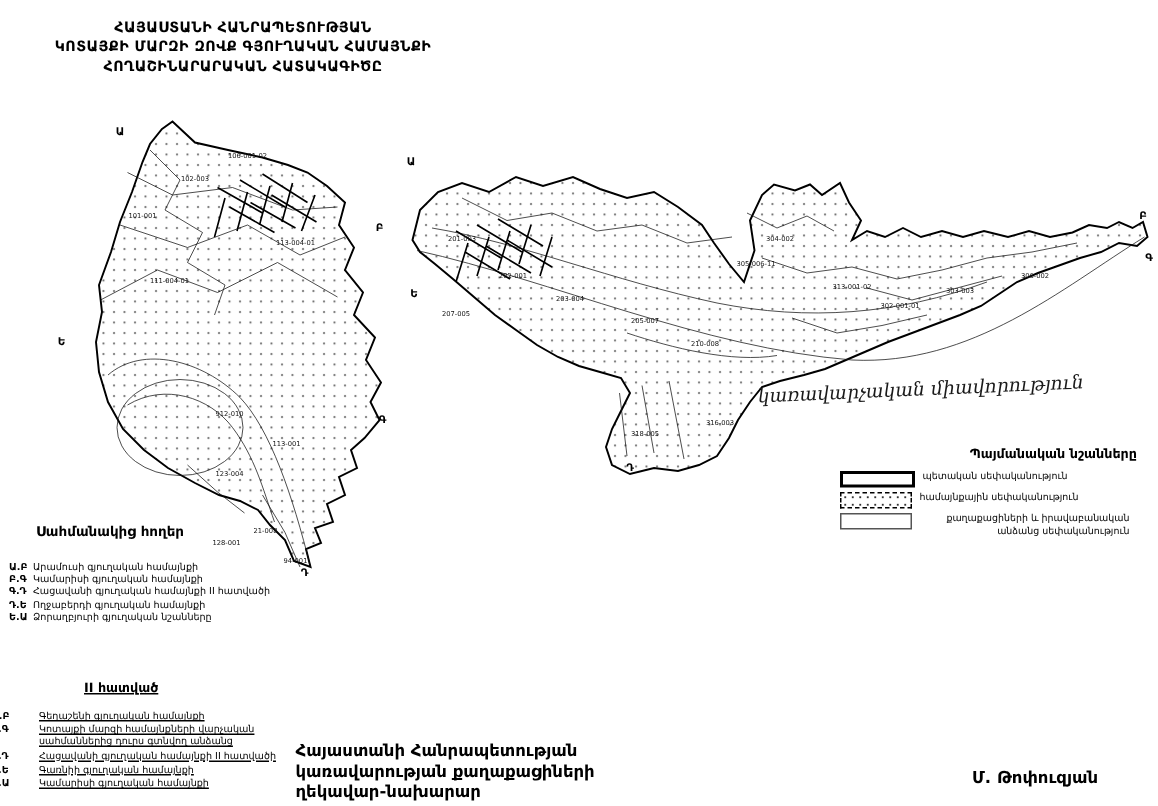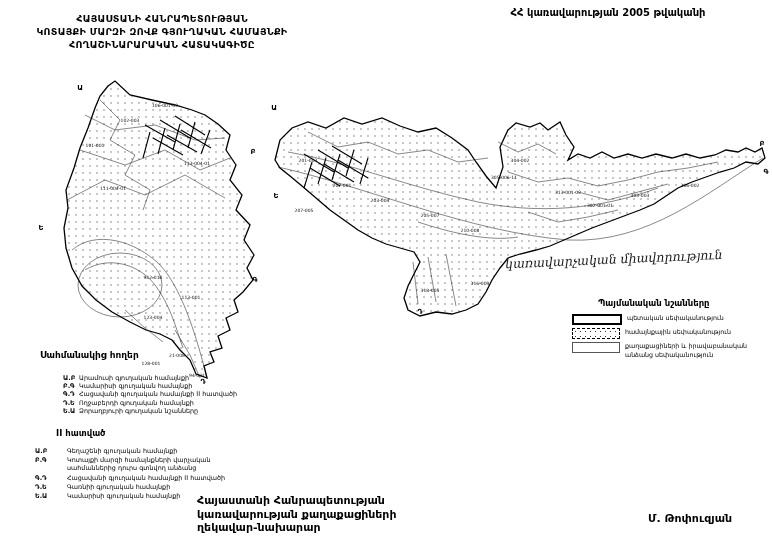--- a/index.html
+++ b/index.html
@@ -28,39 +28,39 @@
   .map-letter{
     position:absolute;font-size:7px;font-weight:bold;color:#000;white-space:nowrap;
     transform:translate(-50%,-50%);
   }
   .handwritten{
     position:absolute;left:505px;top:252px;width:200px;
     font-family:"DejaVu Serif",serif;font-style:italic;font-size:12.5px;color:#1a1a1a;
     transform:rotate(-2.5deg);white-space:nowrap;
   }
   
-  .legend{position:absolute;left:572px;top:298px;width:198px;}
+  .legend{position:absolute;left:560px;top:298px;width:198px;text-align:right;}
   .legend-title{font-weight:bold;font-size:8.5px;margin:0 0 6px 26px;}
   .legend-row{display:flex;align-items:flex-start;margin-bottom:3px;}
   .legend-swatch{width:46px;height:9px;flex:0 0 46px;margin-right:5px;}
   .sw-state{border:2px solid #000;background:#fff;height:7px;}
   .sw-community{
     border:1px dashed #000;
     background-image:radial-gradient(#333 0.7px, transparent 0.8px);
     background-size:5px 5px;background-color:#fff;
   }
   .sw-private{border:1px solid #555;background:#fff;}
   .legend-label{font-size:6.3px;line-height:8.5px;color:#000;max-width:140px;}
   
-  .lands{position:absolute;left:22px;top:350px;width:250px;}
+  .lands{position:absolute;left:6px;top:350px;width:250px;}
   .lands-title{font-weight:bold;font-size:9px;margin:0 0 0 18px;}
   .lands-list{margin-top:14px;}
-  .land-item{font-size:6.4px;line-height:8.2px;white-space:nowrap;margin-left:41px;}
+  .land-item{font-size:6.4px;line-height:8.2px;white-space:nowrap;}
   .land-code{display:inline-block;width:16px;font-weight:bold;}
-  .sec2{position:absolute;left:10px;top:428px;width:200px;}
+  .sec2{position:absolute;left:10px;top:454px;width:200px;text-decoration:underline;}
   .sec2-title{font-weight:bold;font-size:8.5px;margin:0 0 0 46px;}
   .sec2-list{margin-top:9px;}
   .sec2 .land-item{white-space:normal;width:182px;padding-left:16px;text-indent:-16px;margin-bottom:1px;}
   
   .office-block{
     position:absolute;left:197px;top:494px;
     font-weight:bold;font-size:11px;line-height:13.5px;
   }
   .sig-name{
     position:absolute;left:648px;top:512px;font-weight:bold;font-size:11px;text-align:right;
@@ -70,21 +70,20 @@
 <body>
 
 <div class="page">
 
   <div class="title-block">
     <div>ՀԱՅԱՍՏԱՆԻ ՀԱՆՐԱՊԵՏՈՒԹՅԱՆ</div>
     <div>ԿՈՏԱՅՔԻ ՄԱՐԶԻ ԶՈՎՔ ԳՅՈՒՂԱԿԱՆ ՀԱՄԱՅՆՔԻ</div>
     <div>ՀՈՂԱՇԻՆԱՐԱՐԱԿԱՆ ՀԱՏԱԿԱԳԻԾԸ</div>
   </div>
   <div class="annex-block">
-    <div>ՀՀ կառավարության 2005 թվականի</div>
   </div>
 
   <div class="map-wrap" id="map-left">
     <svg viewBox="0 0 245 305" width="245" height="305">
       <defs>
         <pattern id="stip" width="7" height="7" patternUnits="userSpaceOnUse">
           <rect width="7" height="7" fill="#ffffff"></rect>
           <circle cx="2" cy="2" r="0.7" fill="#666"></circle>
         </pattern>
       </defs>

